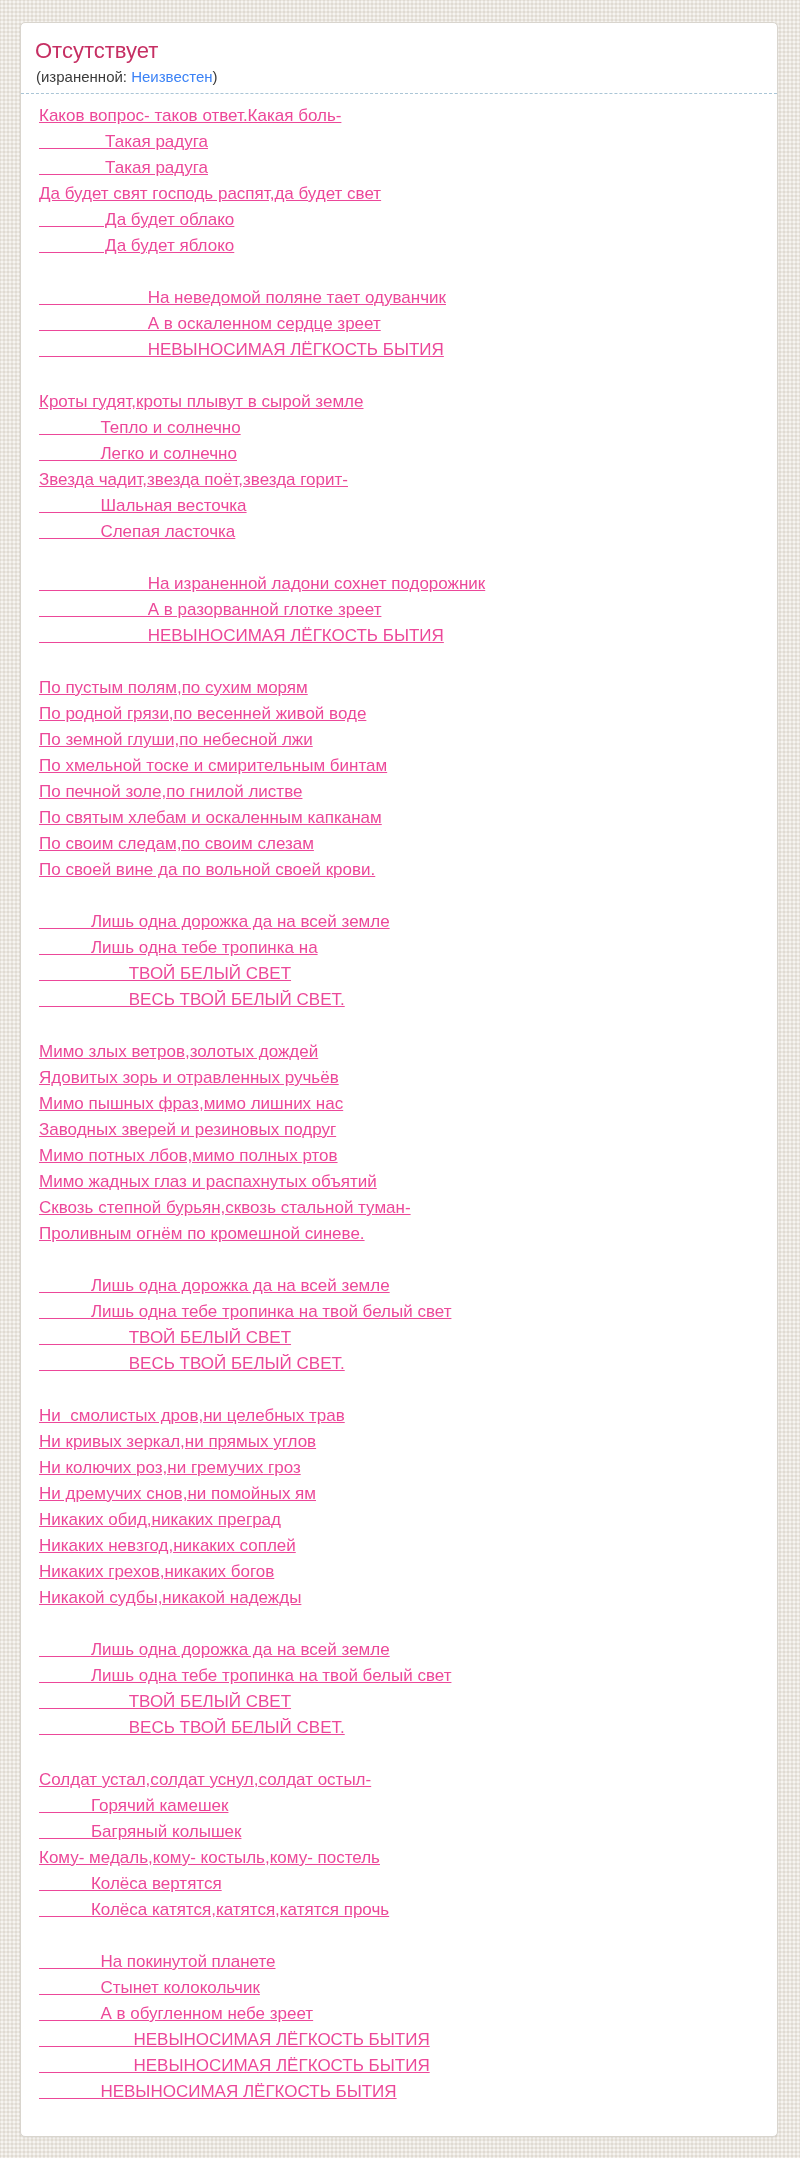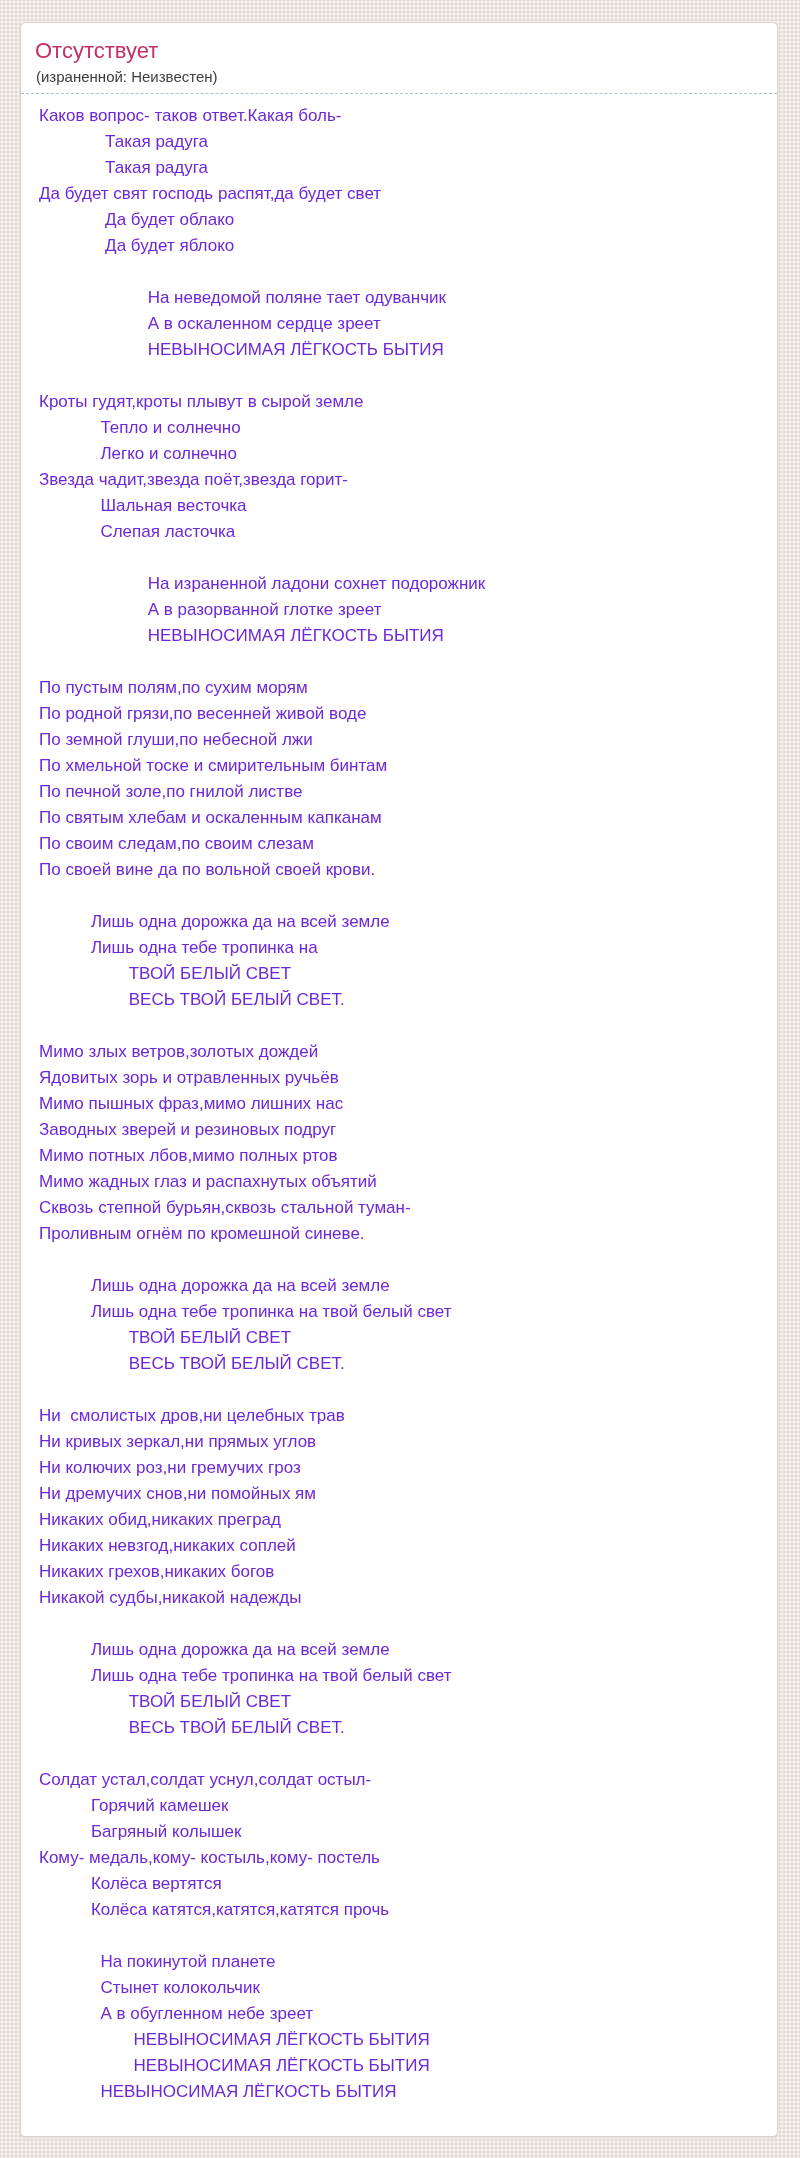--- a/index.html
+++ b/index.html
@@ -65,23 +65,23 @@
     white-space: pre;
   }
 </style>
 </head>
 <body>
 
 <div class="page" style="background-color: rgb(235, 231, 224);">
   <div class="card" style="background-color: rgb(255, 255, 255);">
     <div class="header" style="border-bottom-color: rgb(170, 197, 214);">
       <h1 class="title" style="color: rgb(198, 47, 99);">Отсутствует</h1>
-      <div class="subtitle"><span>(израненной: </span><a class="artist" href="#" style="color: #404040;">Неизвестен</a><span>)</span></div>
+      <div class="subtitle"><span>(израненной: </span><a class="artist" href="#" style="color: #3b82f6;">Неизвестен</a><span>)</span></div>
     </div>
-    <pre class="lyrics" style="color: #6d28d9;">Каков вопрос- таков ответ.Какая боль-
+    <pre class="lyrics" style="color: #ec4899; text-decoration: underline;">Каков вопрос- таков ответ.Какая боль-
               Такая радуга
               Такая радуга
 Да будет свят господь распят,да будет свет
               Да будет облако
               Да будет яблоко
 
                        На неведомой поляне тает одуванчик
                        А в оскаленном сердце зреет
                        НЕВЫНОСИМАЯ ЛЁГКОСТЬ БЫТИЯ
 

